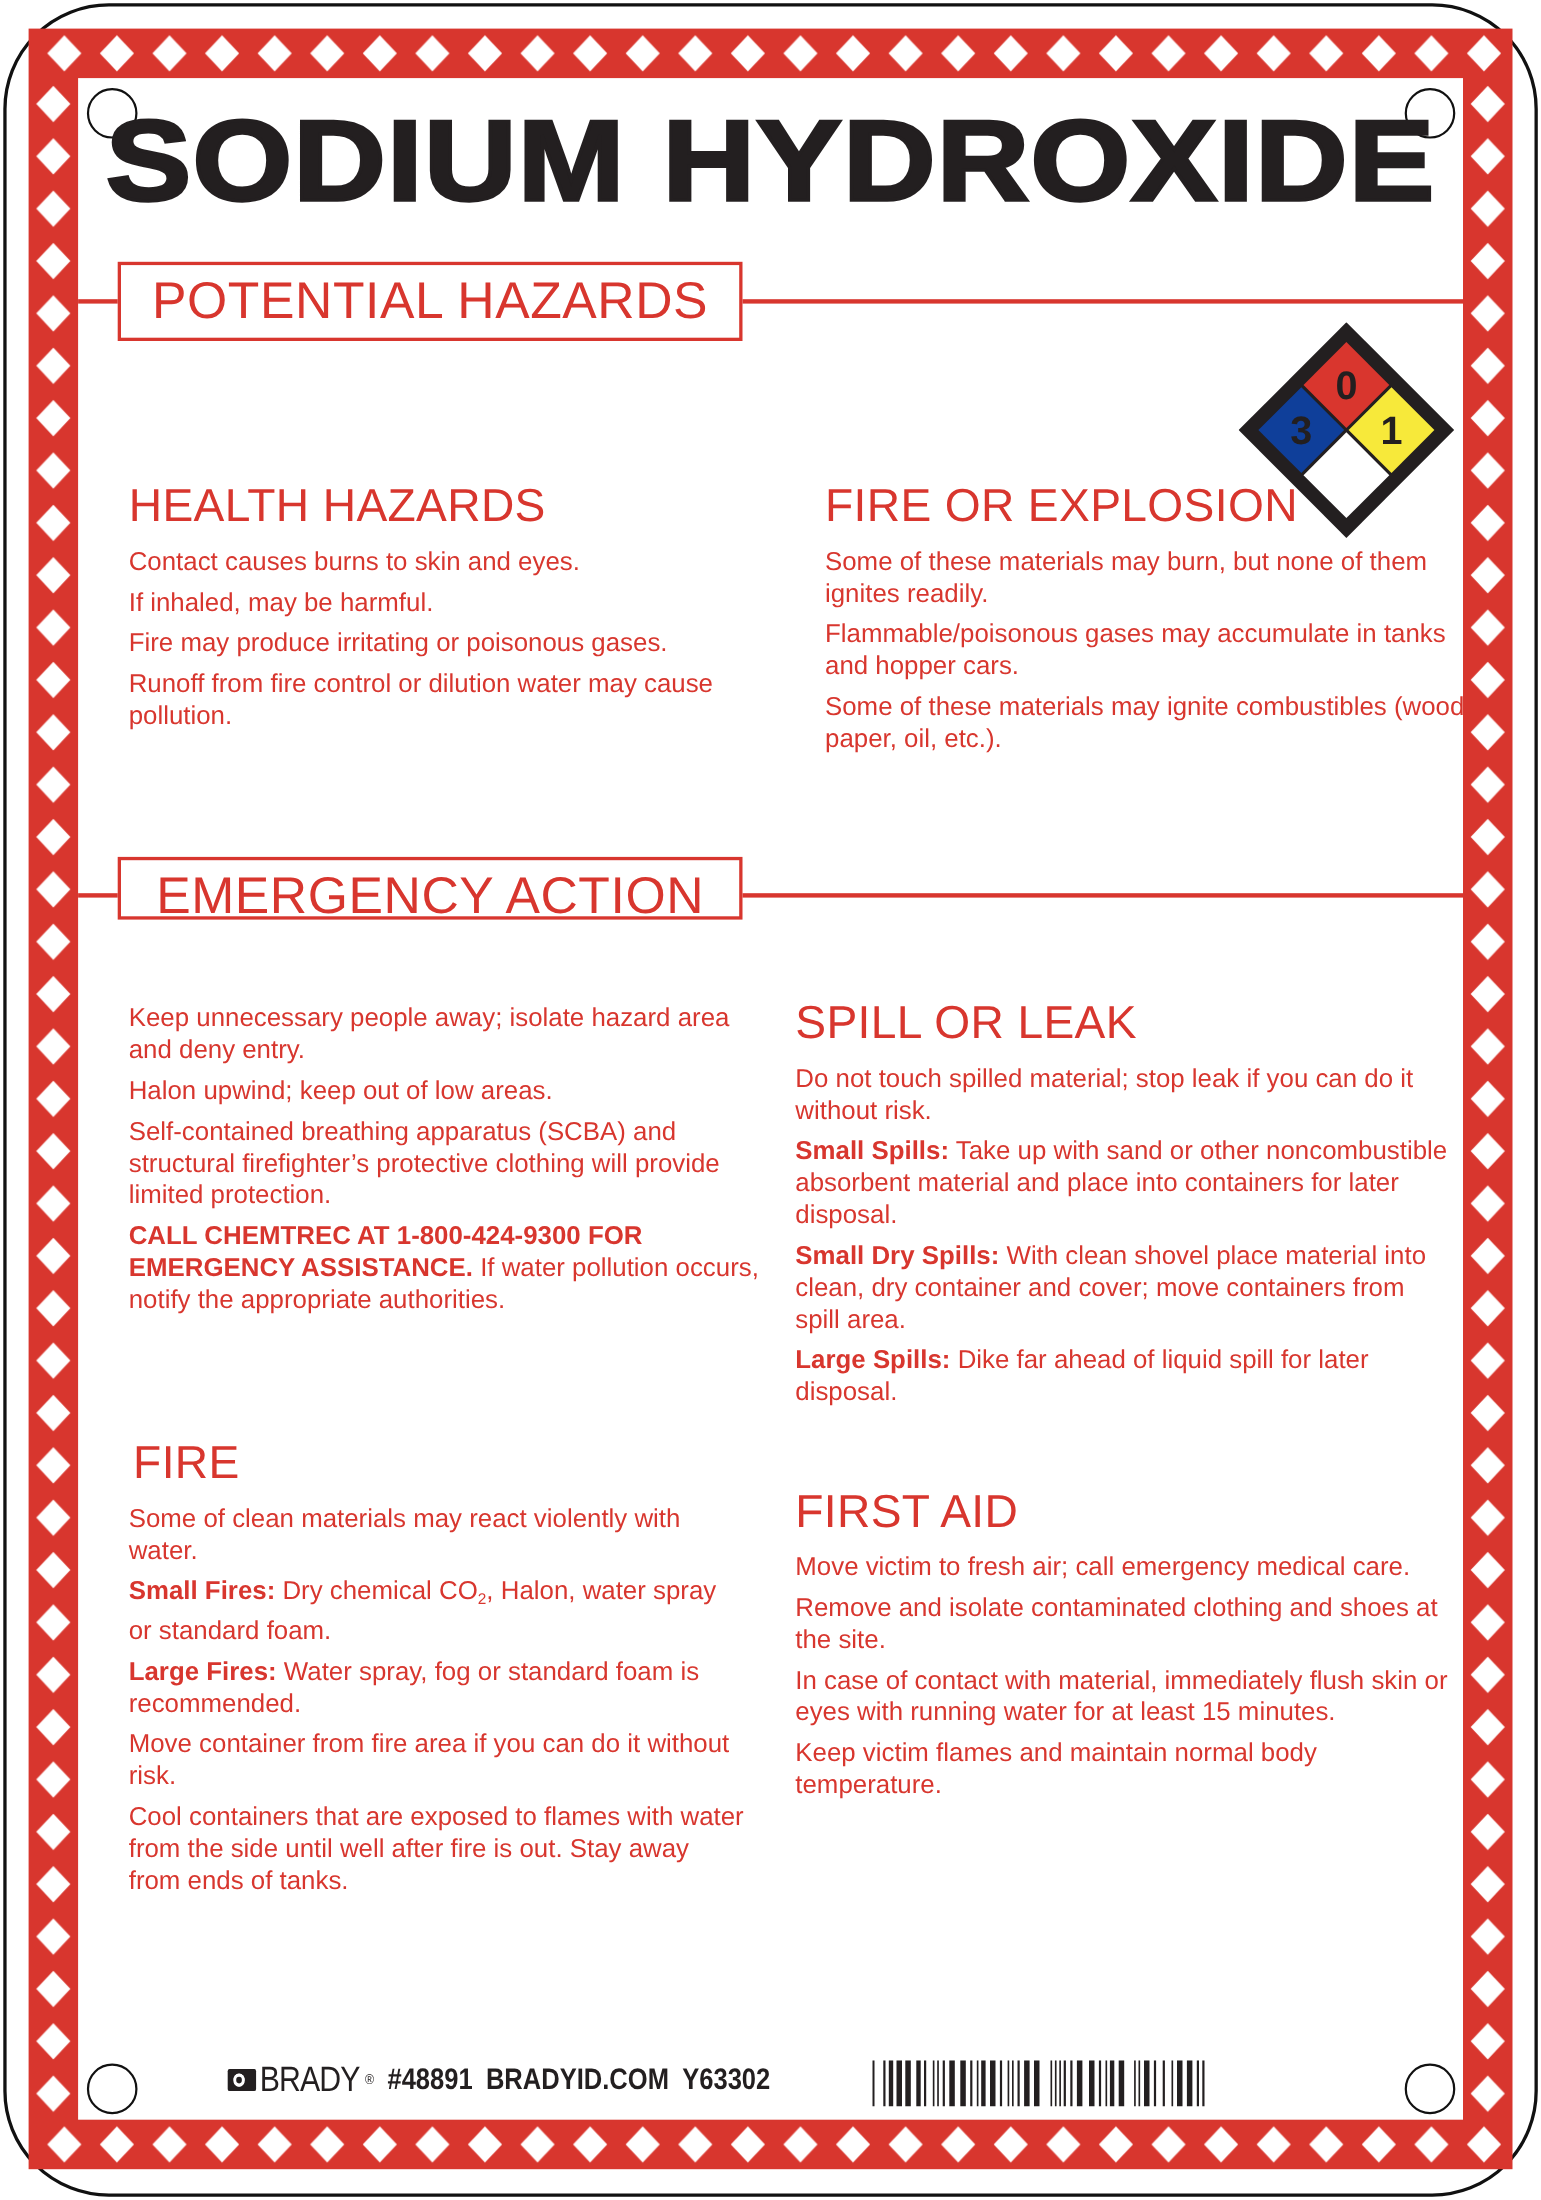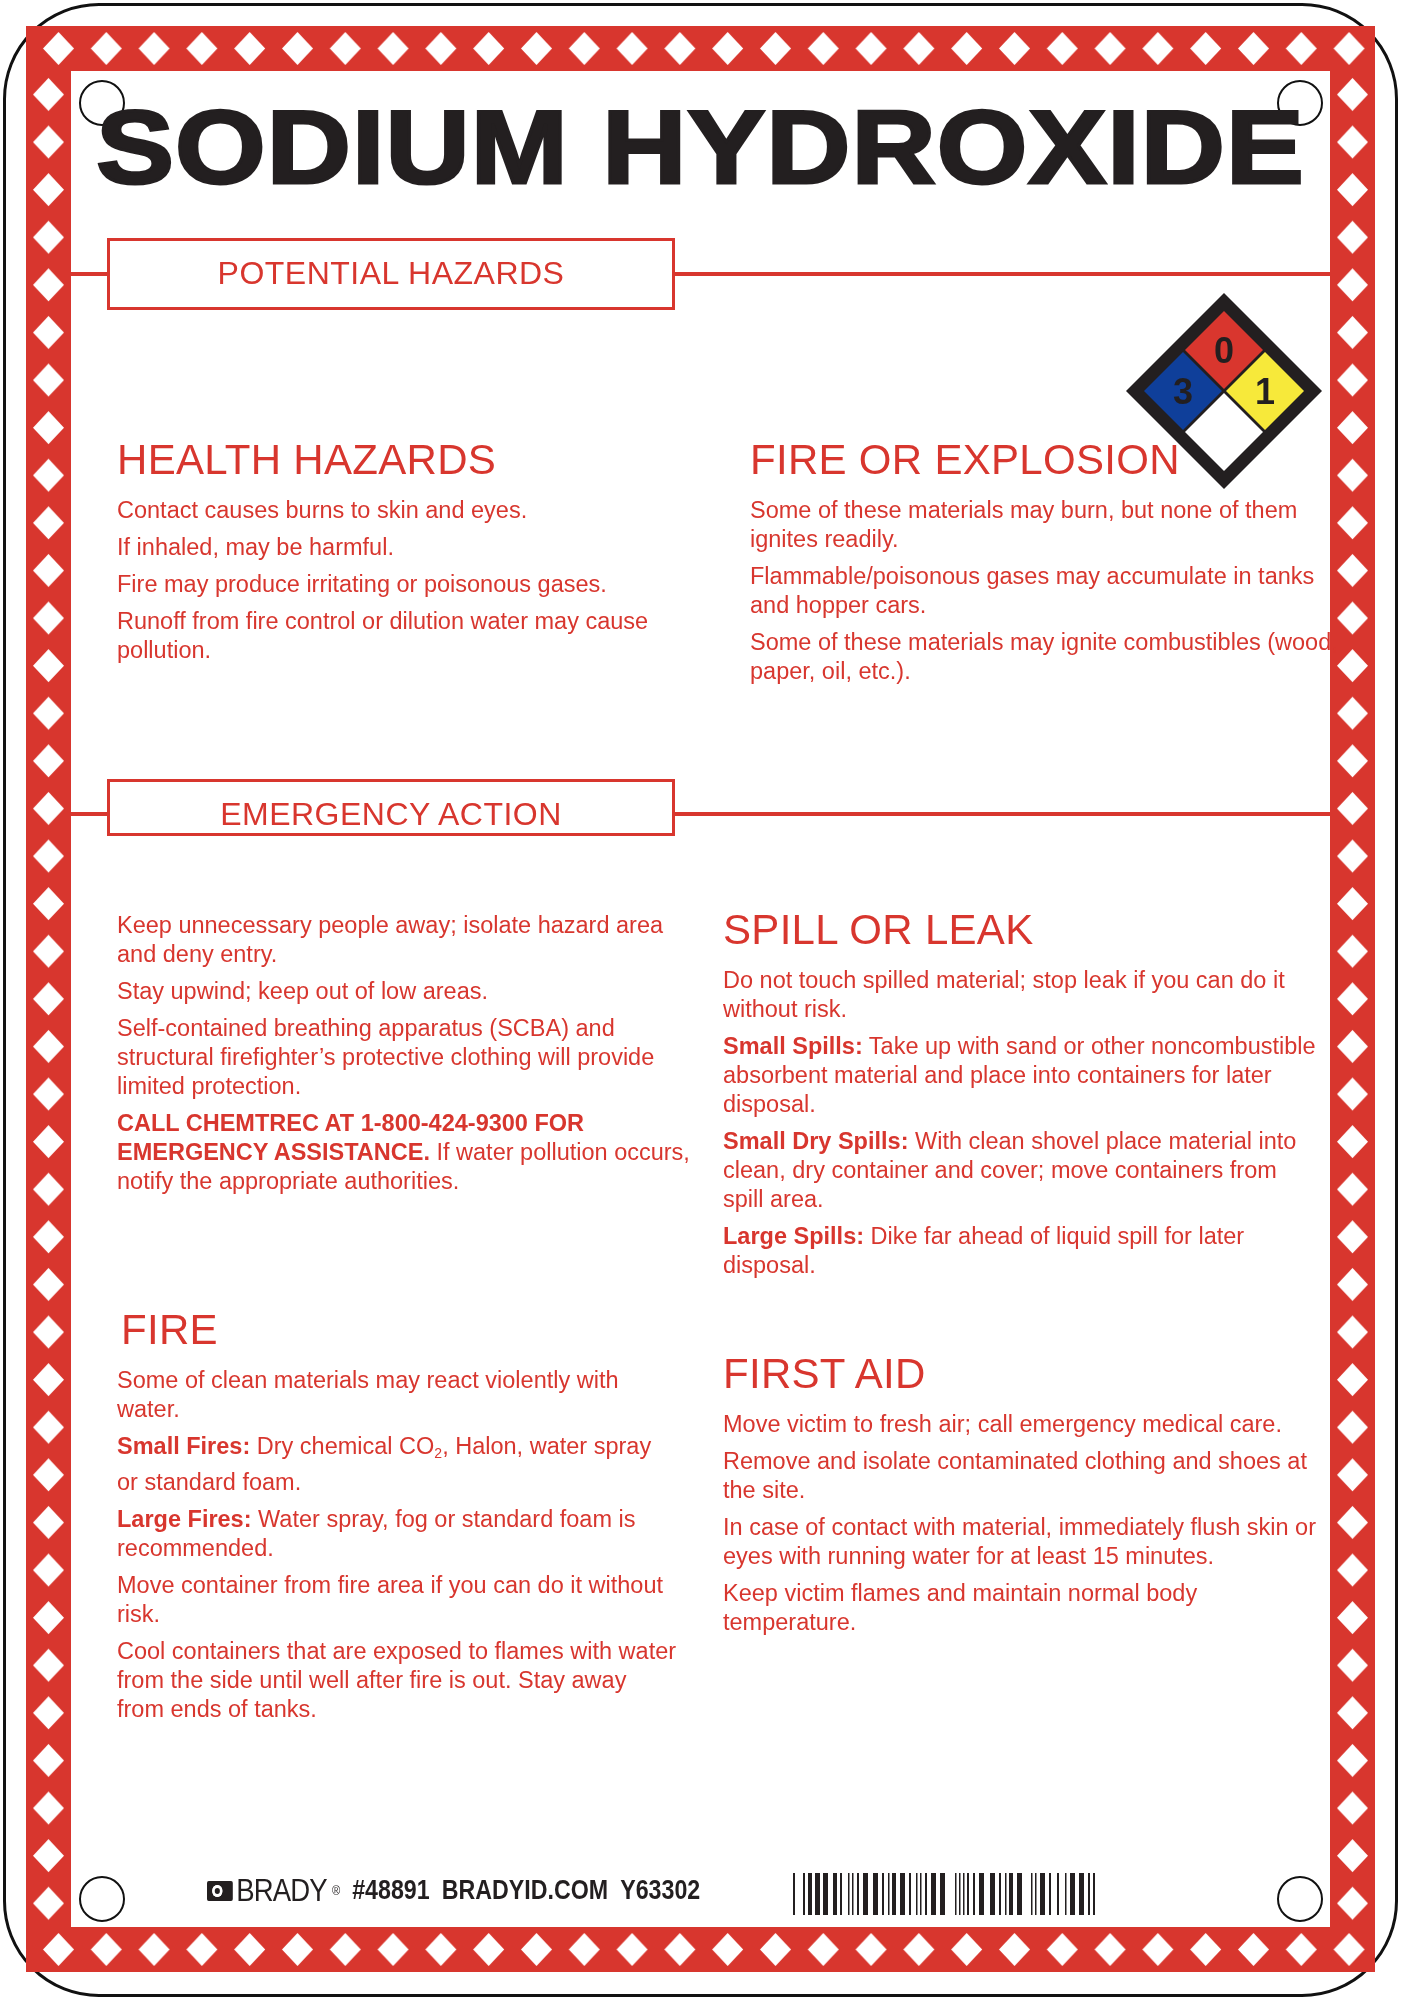--- a/index.html
+++ b/index.html
@@ -29,21 +29,21 @@
     .title {
       position: absolute; left: 0; width: 1401px; top: 92px; text-align: center;
       font-family: "Liberation Sans", sans-serif; font-weight: 700; font-size: 104px;
       color: #231f20; letter-spacing: 1px; transform: scaleX(1.12);
       -webkit-text-stroke: 3px #231f20; line-height: 110px;
     }
 
     .section-rule { position: absolute; height: 4px; background: #d8362e; }
     .section-box {
       position: absolute; border: 3.5px solid #d8362e; background: #fff;
-      color: #d8362e; font-size: 32px; line-height: 64px; text-align: center;
+      color: #d8362e; font-size: 47px; line-height: 64px; text-align: center;
       letter-spacing: 0.5px;
     }
 
     .block { position: absolute; color: #d8362e; }
     .block h2 {
       font-weight: 400; font-size: 42px; line-height: 48px; letter-spacing: 0.3px;
       margin-bottom: 12px;
     }
     .block p { font-size: 23.5px; line-height: 29px; margin-bottom: 8px; }
     .block p b { font-weight: 700; }
@@ -153,21 +153,21 @@
   <p>Some of these materials may burn, but none of them ignites readily.</p>
   <p>Flammable/poisonous gases may accumulate in tanks and hopper cars.</p>
   <p>Some of these materials may ignite combustibles (wood, paper, oil, etc.).</p>
 </div>
 
 <div class="section-rule" style="left:71px;top:812px;width:1259px;"></div>
 <div class="section-box" style="left:107px;top:779px;width:568px;height:57px;">EMERGENCY ACTION</div>
 
 <div class="block" style="left:117px;top:911px;width:590px;">
   <p>Keep unnecessary people away; isolate hazard area and deny entry.</p>
-  <p>Stay upwind; keep out of low areas.</p>
+  <p>Halon upwind; keep out of low areas.</p>
   <p>Self-contained breathing apparatus (SCBA) and structural firefighter’s protective clothing will provide limited protection.</p>
   <p><b>CALL CHEMTREC AT 1-800-424-9300 FOR EMERGENCY ASSISTANCE.</b><span> If water pollution occurs, notify the appropriate authorities.</span></p>
 </div>
 
 <div class="block" style="left:723px;top:906px;width:600px;">
   <h2>SPILL OR LEAK</h2>
   <p>Do not touch spilled material; stop leak if you can do it without risk.</p>
   <p><b>Small Spills:</b><span> Take up with sand or other noncombustible absorbent material and place into containers for later disposal.</span></p>
   <p><b>Small Dry Spills:</b><span> With clean shovel place material into clean, dry container and cover; move containers from spill area.</span></p>
   <p><b>Large Spills:</b><span> Dike far ahead of liquid spill for later disposal.</span></p>

